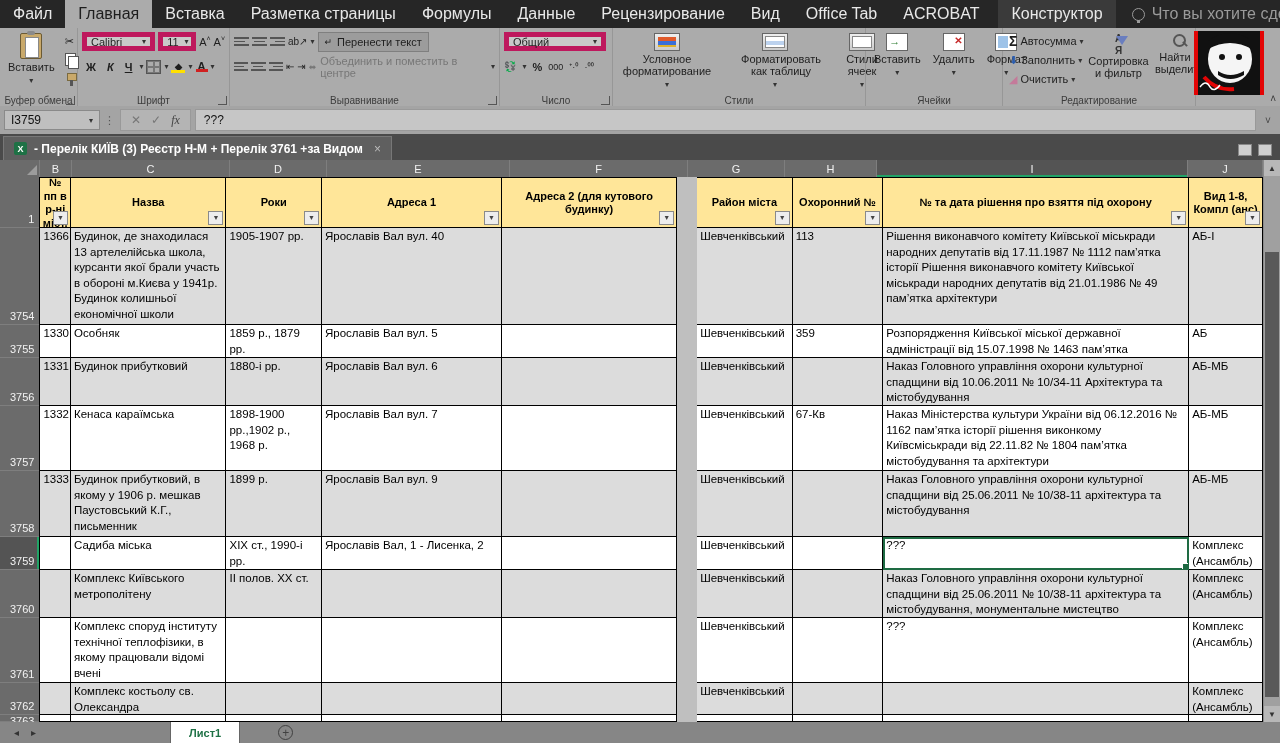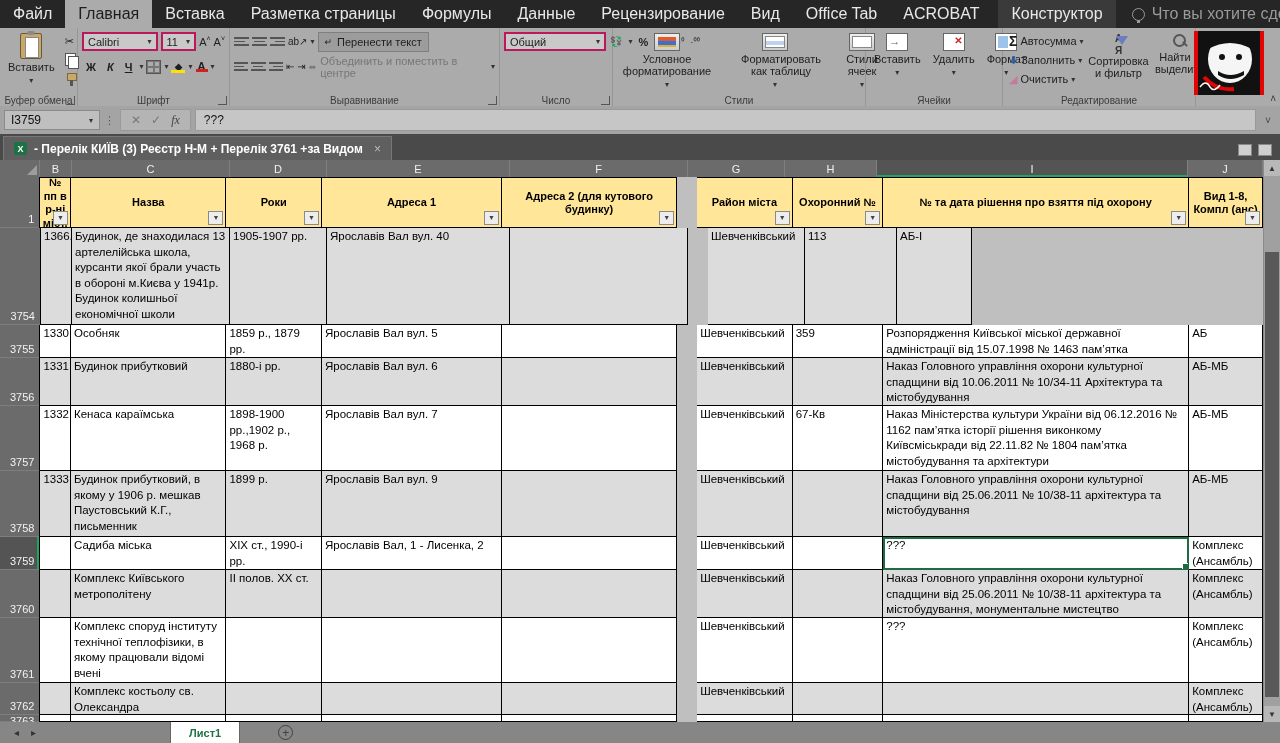--- a/index.html
+++ b/index.html
@@ -23,21 +23,21 @@
 
   
   .ribbon { position:absolute; top:28px; left:0; width:100%; height:78px; background:#ABABAB; display:flex; color:#1e1e1e; font-size:11px; }
   .rgroup { position:relative; height:100%; border-right:1px solid #979797; padding:3px 4px 13px 4px; display:flex; gap:4px; }
   .rglabel { position:absolute; bottom:0; left:0; right:0; text-align:center; font-size:10px; color:#3c3c3c; }
   .launcher { position:absolute; bottom:1px; right:2px; width:9px; height:9px; border-left:1px solid #555; border-top:1px solid #555; transform:rotate(180deg); font-size:0; }
   .bigbtn { display:flex; flex-direction:column; align-items:center; justify-content:flex-start; gap:2px; padding:2px 4px; text-align:center; line-height:12px; }
   .caret { font-size:8px; color:#333; }
   .minicol { display:flex; flex-direction:column; justify-content:flex-start; gap:3px; padding-top:2px; }
   .minibtn { display:flex; align-items:center; gap:3px; height:16px; padding:0 2px; }
-  .combo { background:#C9C9C9; border:2px solid #be185d; height:19px; display:flex; align-items:center; padding:0 4px; gap:6px; }
+  .combo { background:#C9C9C9; border:5px solid #be185d; height:19px; display:flex; align-items:center; padding:0 4px; gap:6px; }
   .combo .cv { flex:1; }
   .fontrow { display:flex; gap:3px; align-items:center; height:21px; }
   .fmt { font-weight:bold; padding:0 4px; }
   .clipicon { width:22px; height:26px; background:#C9A96A; border:1px solid #6b5a34; border-radius:2px; position:relative; }
   .clipicon::before{ content:""; position:absolute; left:4px; top:3px; width:12px; height:19px; background:#fff; border:1px solid #888; }
   .clipicon::after{ content:""; position:absolute; left:6px; top:-3px; width:8px; height:4px; background:#8a8a8a; border-radius:2px; }
   .pagesicon { width:13px; height:14px; position:relative; }
   .pagesicon::before,.pagesicon::after{ content:""; position:absolute; width:9px; height:11px; background:#fff; border:1px solid #555; }
   .pagesicon::before{ left:0; top:0; } .pagesicon::after{ left:3px; top:3px; }
   .brushicon { width:12px; height:13px; position:relative; }
@@ -255,21 +255,21 @@
         <div class="disabled" style="display:flex;align-items:center;gap:4px;">
           <span style="font-size:9px;">⬌</span>
           <span>Объединить и поместить в центре</span>
           <span class="caret">▾</span>
         </div>
       </div>
       <div class="rglabel">Выравнивание</div>
       <div class="launcher"></div>
     </div>
 
-    <div class="rgroup" style="width:113px; flex-direction:row;">
+    <div class="rgroup" style="width:113px; flex-direction:column;">
       <div class="fontrow">
         <div class="combo" style="width:102px;">
           <span class="cv">Общий</span>
           <span class="caret">▾</span>
         </div>
       </div>
       <div class="fontrow" style="gap:6px;">
         <span style="font-size:10px;">💱</span>
         <span class="caret">▾</span>
         <span style="font-weight:bold;">%</span>
@@ -447,20 +447,21 @@
 
     <div class="row" style="height:97px;">
       <div class="rn">3754</div>
       <div class="cell cB g">1366.</div>
       <div class="cell cC g">Будинок, де знаходилася 13 артелелійська школа, курсанти якої брали участь в обороні м.Києва у 1941р. Будинок колишньої економічної школи</div>
       <div class="cell cD g">1905-1907 рр.</div>
       <div class="cell cE g">Ярославів Вал вул. 40</div>
       <div class="cell cF g"></div>
       <div class="cell cG g">Шевченківський</div>
       <div class="cell cH g">113</div>
+      <div class="cell cI g">Рішення виконавчого комітету Київської міськради народних депутатів від 17.11.1987 № 1112 пам’ятка історії Рішення виконавчого комітету Київської міськради народних депутатів від 21.01.1986 № 49 пам’ятка архітектури</div>
       <div class="cell cJ g">АБ-І</div>
     </div>
 
     <div class="row" style="height:33px;">
       <div class="rn">3755</div>
       <div class="cell cB w">1330.</div>
       <div class="cell cC w">Особняк</div>
       <div class="cell cD w">1859 р., 1879 рр.</div>
       <div class="cell cE w">Ярославів Вал вул. 5</div>
       <div class="cell cF w"></div>

